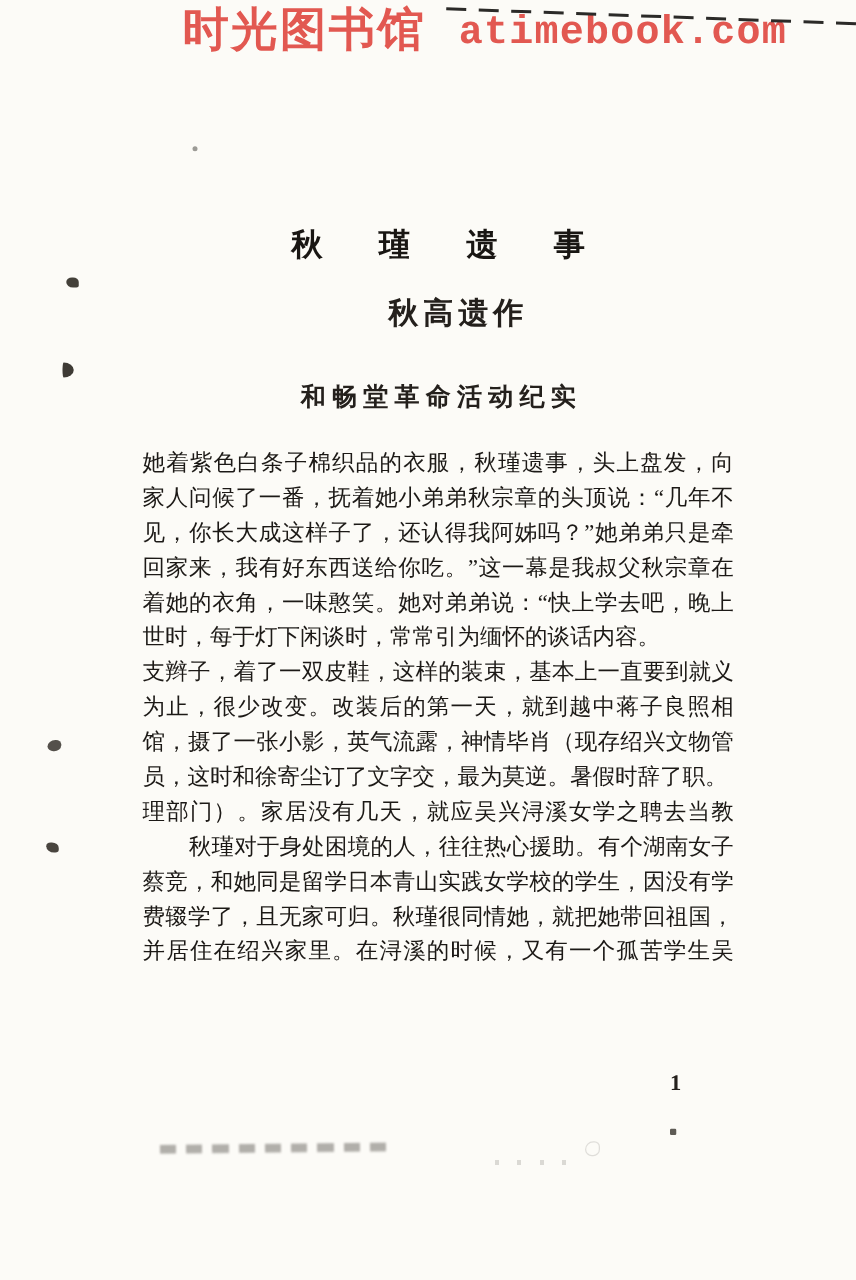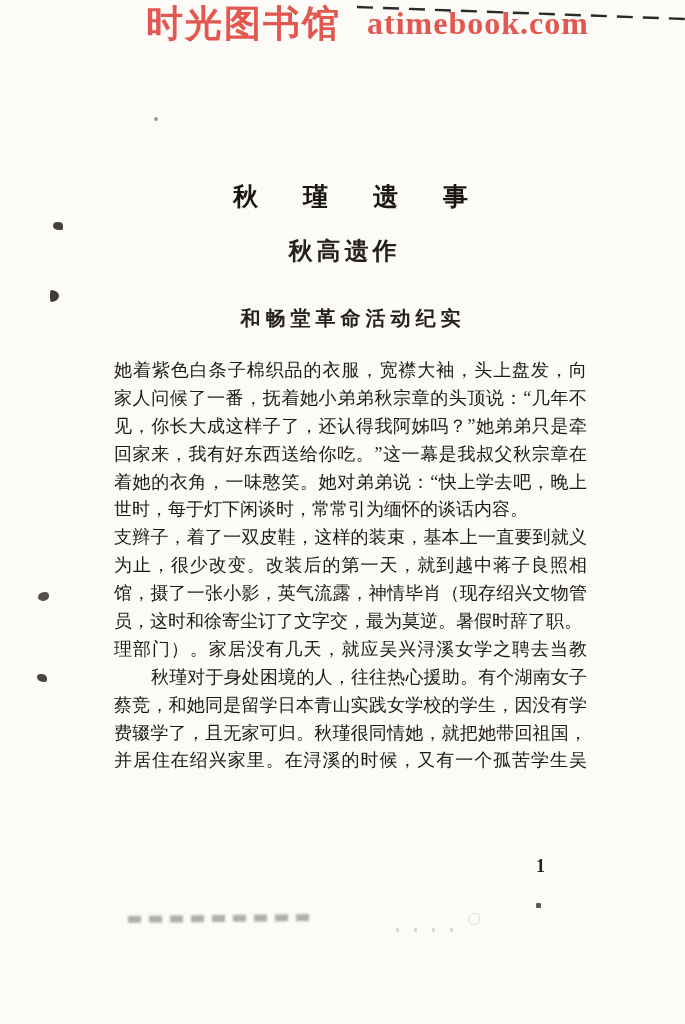--- a/index.html
+++ b/index.html
@@ -16,38 +16,38 @@
     position:absolute; top:1px; left:146px;
     white-space:nowrap; font-weight:bold;
     color:#e04b43; opacity:.92;
     line-height:46px;
   }
   .wm-cn {
     font-family:"DejaVu Sans", sans-serif;
     font-size:37px; letter-spacing:2px;
   }
   .wm-latin {
-    font-family:Liberation Serif, serif;
+    font-family:Liberation Mono, monospace;
     font-size:32px; letter-spacing:1px;
     margin-left:26px; position:relative; top:-2px;
   }
 
   
   .dashline { position:absolute; top:0; left:0; }
 
   
   .title {
     position:absolute; top:176px; left:114px; width:473px;
     text-align:center; font-weight:bold;
     font-size:25px; line-height:42px;
     letter-spacing:45px; text-indent:45px;
     color:#191613; white-space:nowrap;
   }
   .subtitle {
-    position:absolute; top:235px; left:106px; width:473px;
+    position:absolute; top:235px; left:128px; width:473px;
     text-align:center; font-weight:bold;
     font-size:24px; line-height:32px; letter-spacing:4px; text-indent:4px;
     color:#24201c;
   }
   .heading {
     position:absolute; top:301px; left:114px; width:473px;
     text-align:center; font-weight:bold;
     font-size:20px; line-height:34px; letter-spacing:5px; text-indent:5px;
     color:#24201c;
   }
@@ -107,21 +107,21 @@
   <line x1="357" y1="7" x2="685" y2="19" stroke="#2b2a28" stroke-width="2.4" stroke-dasharray="16 10"></line>
 </svg>
 
 <div class="title">秋瑾遗事</div>
 
 <div class="subtitle">秋高遗作</div>
 
 <div class="heading">和畅堂革命活动纪实</div>
 
 <div class="bodytext">
-  <div class="bl">她着紫色白条子棉织品的衣服，宽襟大袖，头上盘发，向</div>
+  <div class="bl">她着紫色白条子棉织品的衣服，秋瑾遗事，头上盘发，向</div>
   <div class="bl">家人问候了一番，抚着她小弟弟秋宗章的头顶说：“几年不</div>
   <div class="bl">见，你长大成这样子了，还认得我阿姊吗？”她弟弟只是牵</div>
   <div class="bl">回家来，我有好东西送给你吃。”这一幕是我叔父秋宗章在</div>
   <div class="bl">着她的衣角，一味憨笑。她对弟弟说：“快上学去吧，晚上</div>
   <div class="bl end">世时，每于灯下闲谈时，常常引为缅怀的谈话内容。</div>
   <div class="bl">支辫子，着了一双皮鞋，这样的装束，基本上一直要到就义</div>
   <div class="bl">为止，很少改变。改装后的第一天，就到越中蒋子良照相</div>
   <div class="bl">馆，摄了一张小影，英气流露，神情毕肖（现存绍兴文物管</div>
   <div class="bl end">员，这时和徐寄尘订了文字交，最为莫逆。暑假时辞了职。</div>
   <div class="bl">理部门）。家居没有几天，就应吴兴浔溪女学之聘去当教</div>

